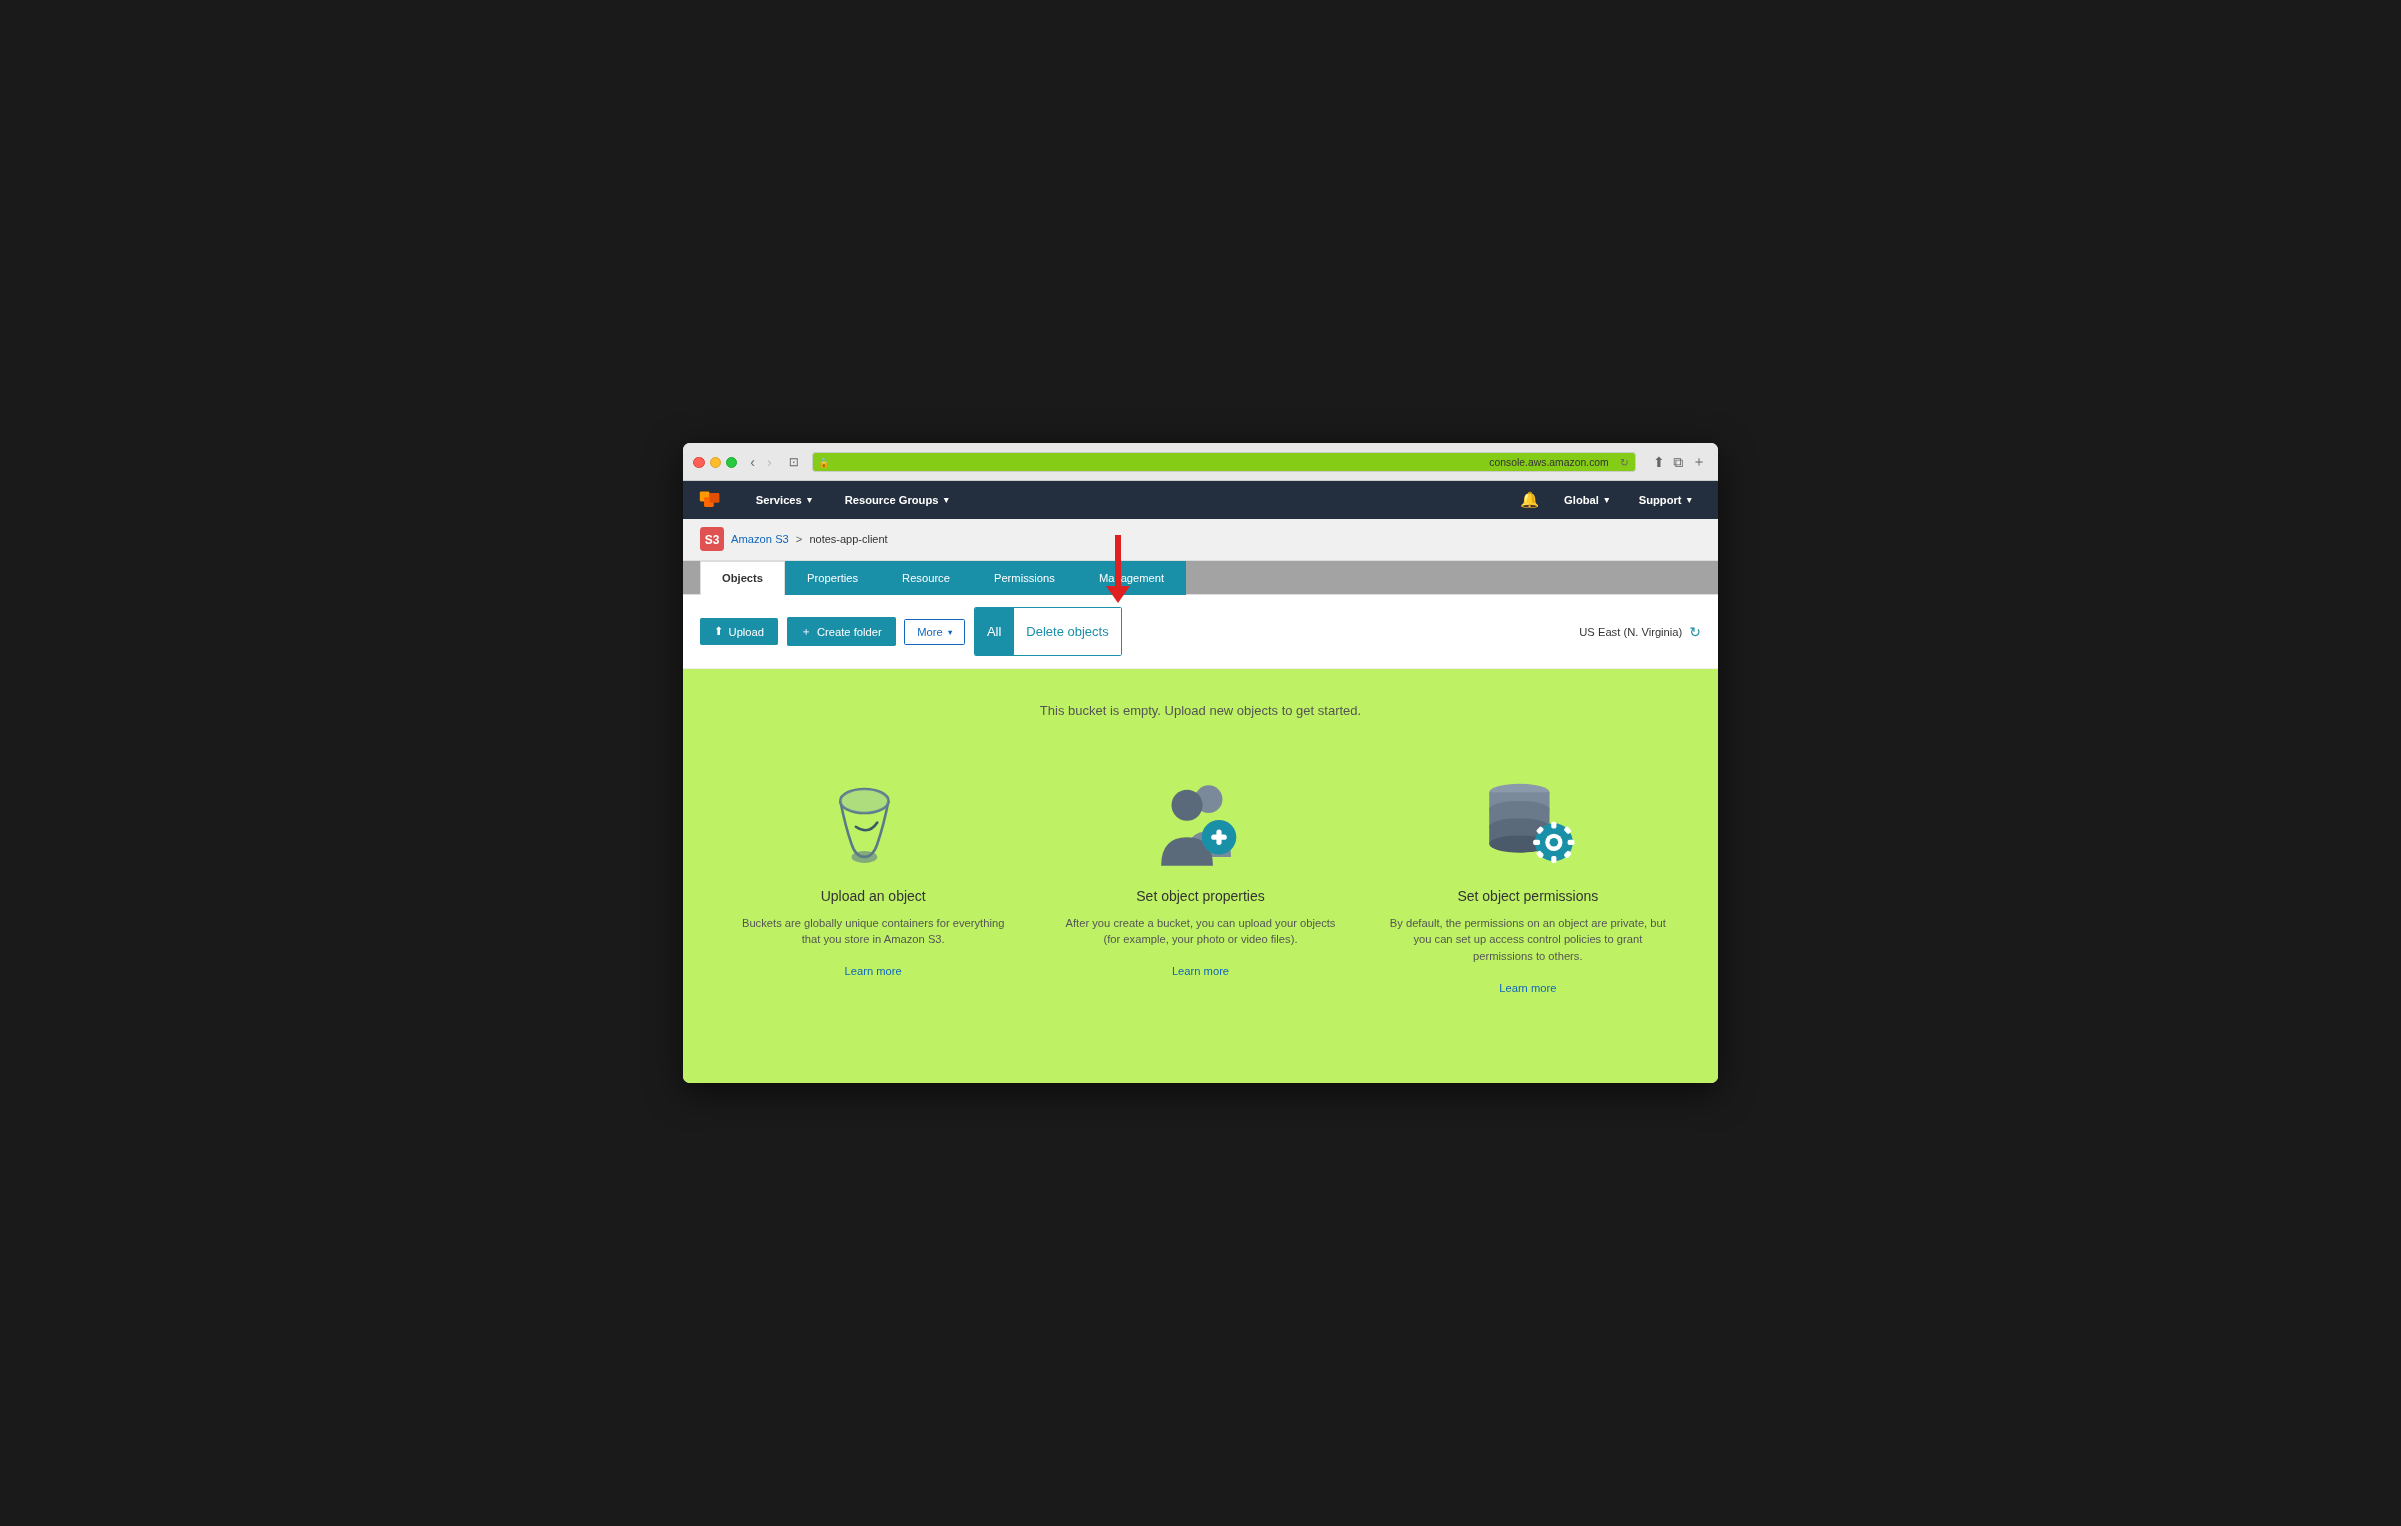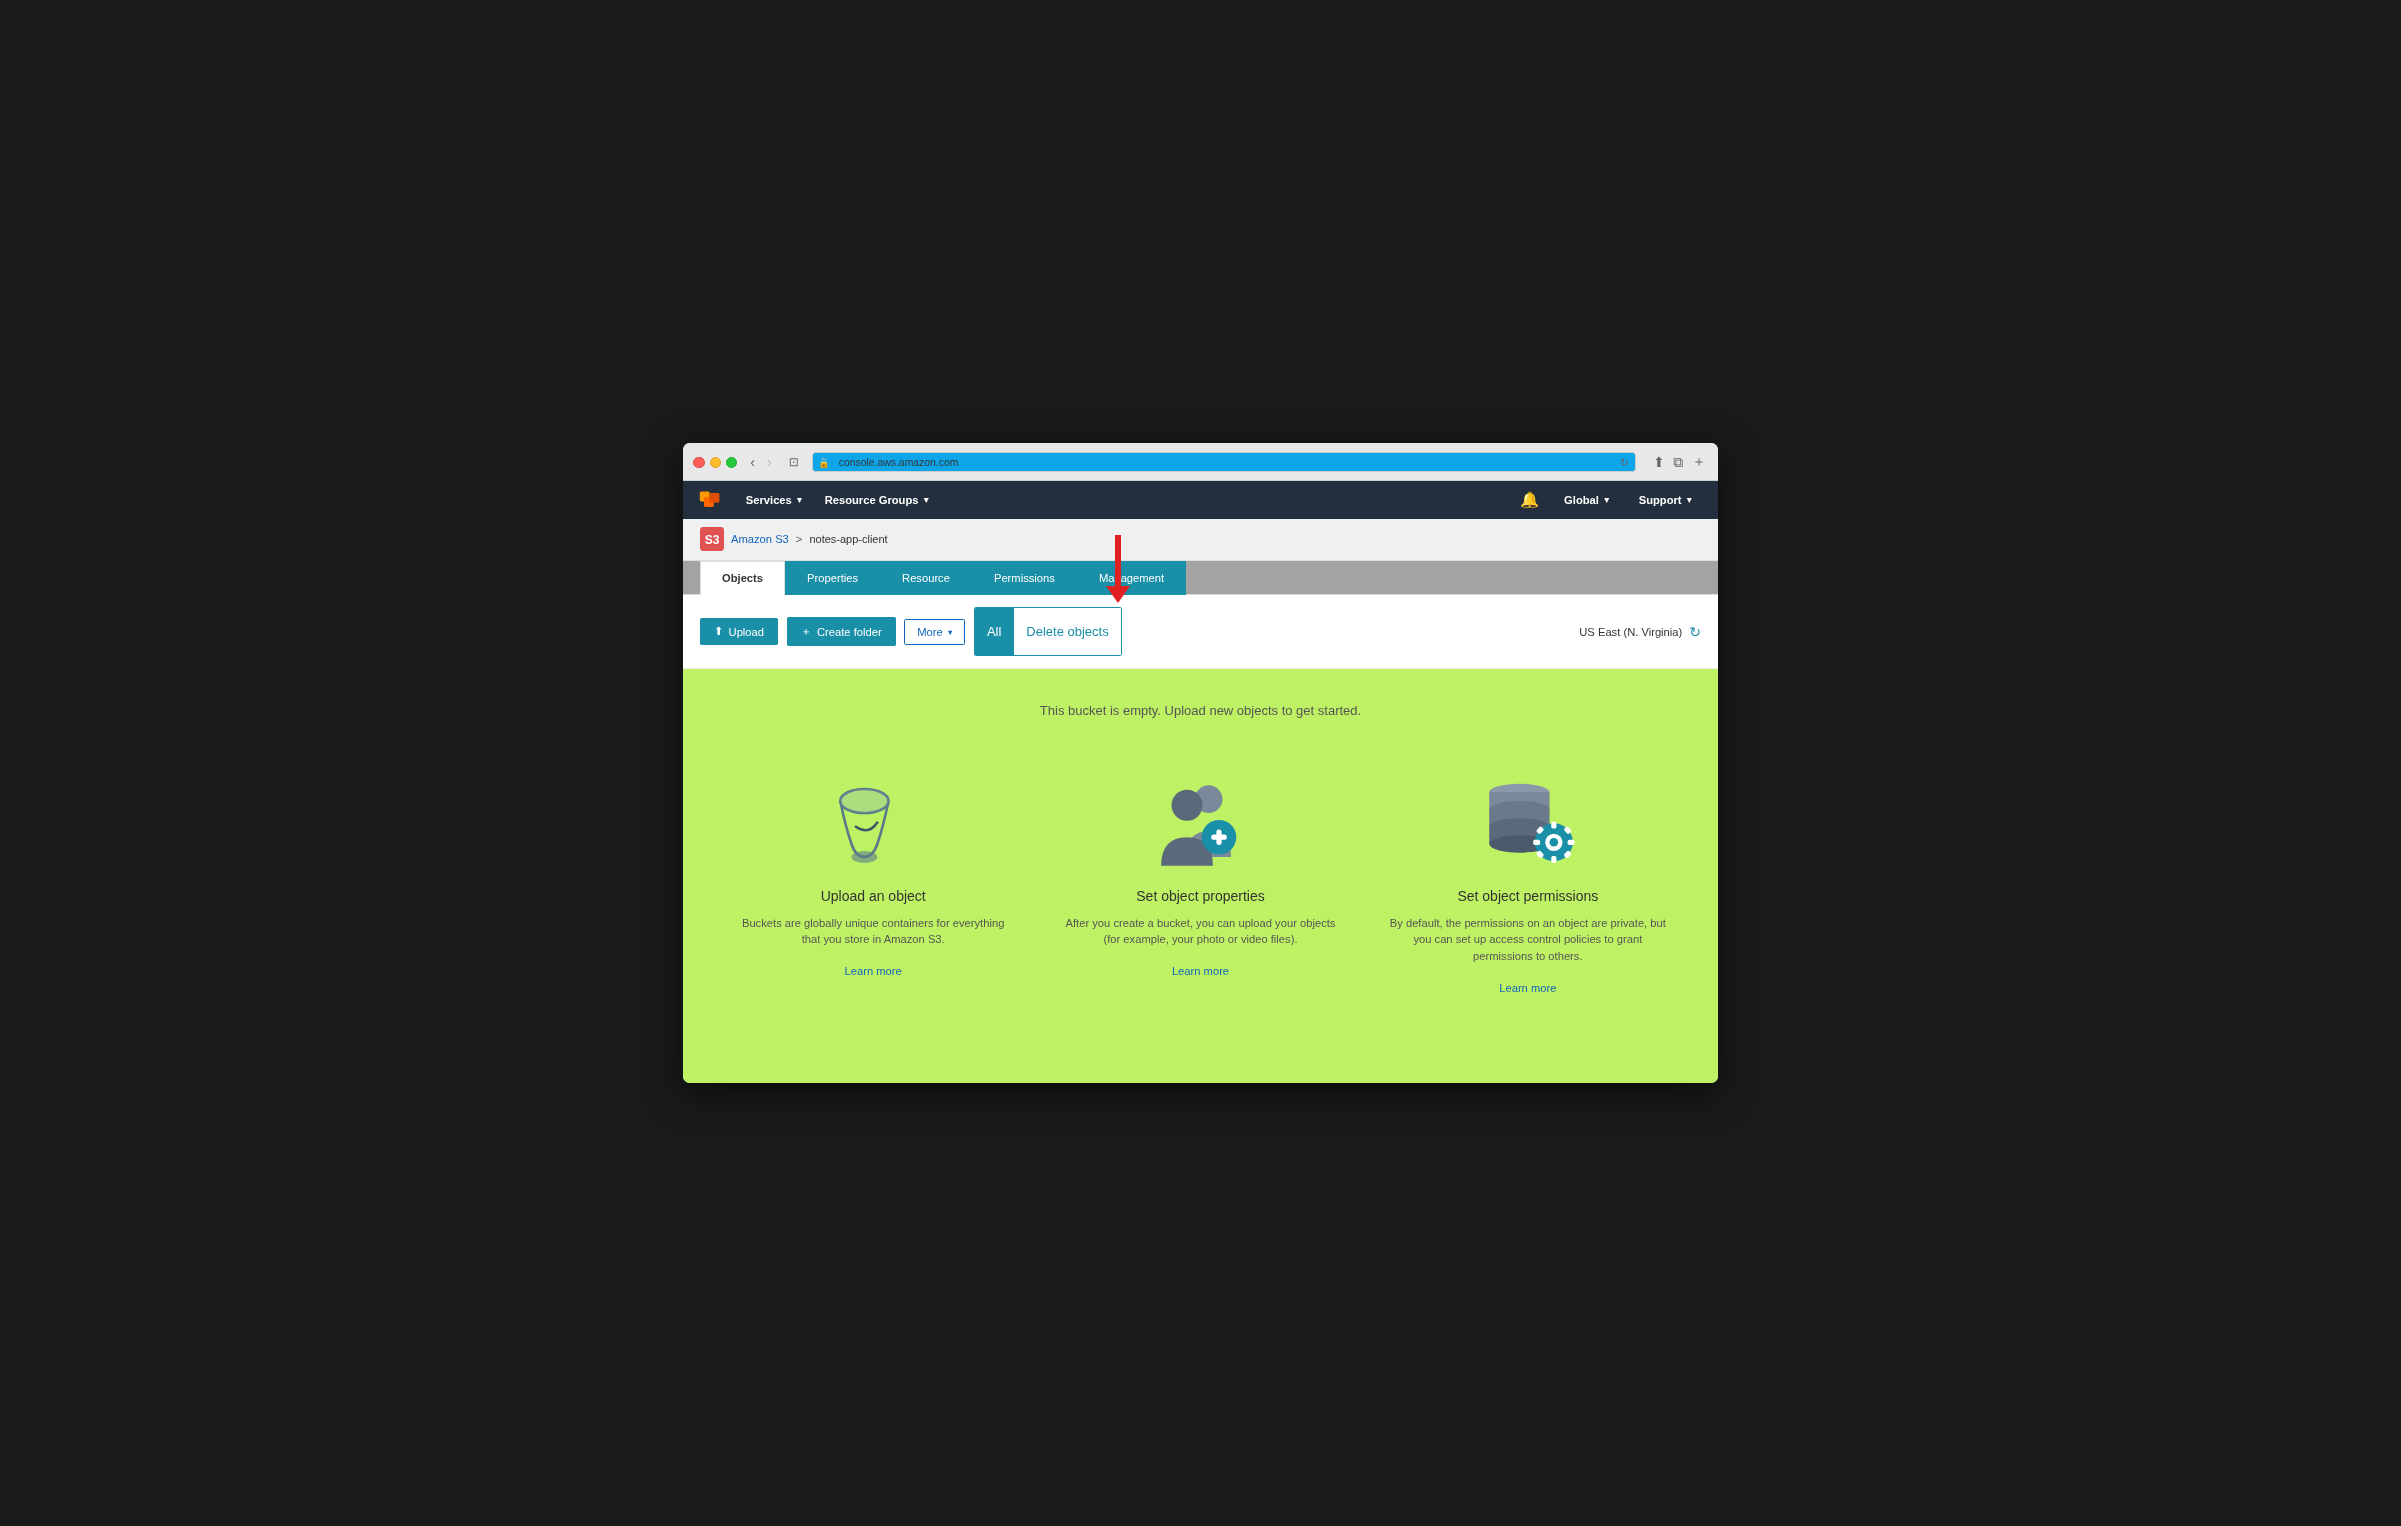--- a/index.html
+++ b/index.html
@@ -58,27 +58,27 @@
     .window-btn {
       background: none;
       border: none;
       color: #666;
       font-size: 12px;
       cursor: pointer;
       padding: 1.7px 4.3px;
     }
     .address-bar {
       flex: 1;
-      background: #0ea5e9;
+      background: #84cc16;
       border: 0.9px solid #ccc;
       border-radius: 3.5px;
       padding: 3.5px 26px;
       font-size: 10.4px;
       color: #333;
-      text-align: left;
+      text-align: right;
       position: relative;
     }
     .address-bar-wrapper {
       flex: 1;
       position: relative;
       display: flex;
       align-items: center;
     }
     .address-bar-wrapper .lock-icon {
       position: absolute;
@@ -108,20 +108,21 @@
       cursor: pointer;
       padding: 1.7px;
     }
     
     .aws-navbar {
       background: #232f3e;
       padding: 0 14px;
       display: flex;
       align-items: center;
       height: 38px;
+      gap: 10px;
     }
     .aws-logo {
       width: 28px;
       height: 28px;
       margin-right: 10.4px;
     }
     .aws-logo svg { width: 28px; height: 28px; }
     .aws-nav-item {
       color: #fff;
       font-size: 11.2px;

